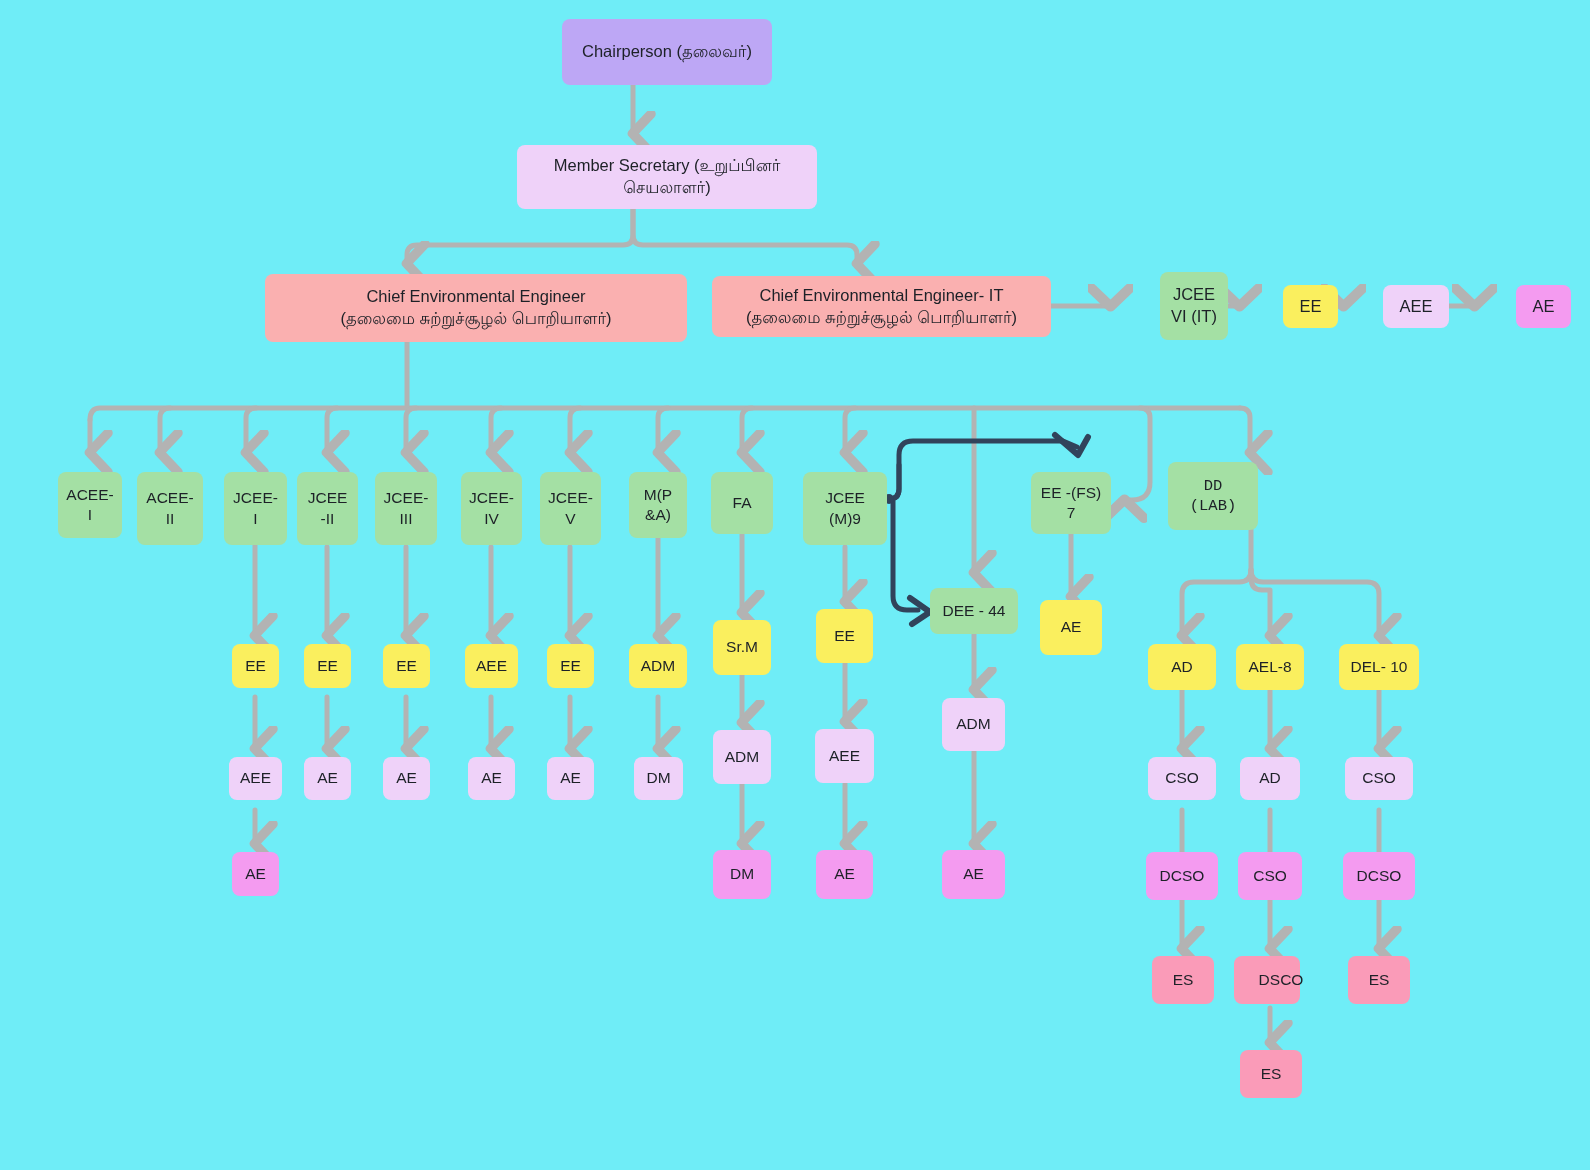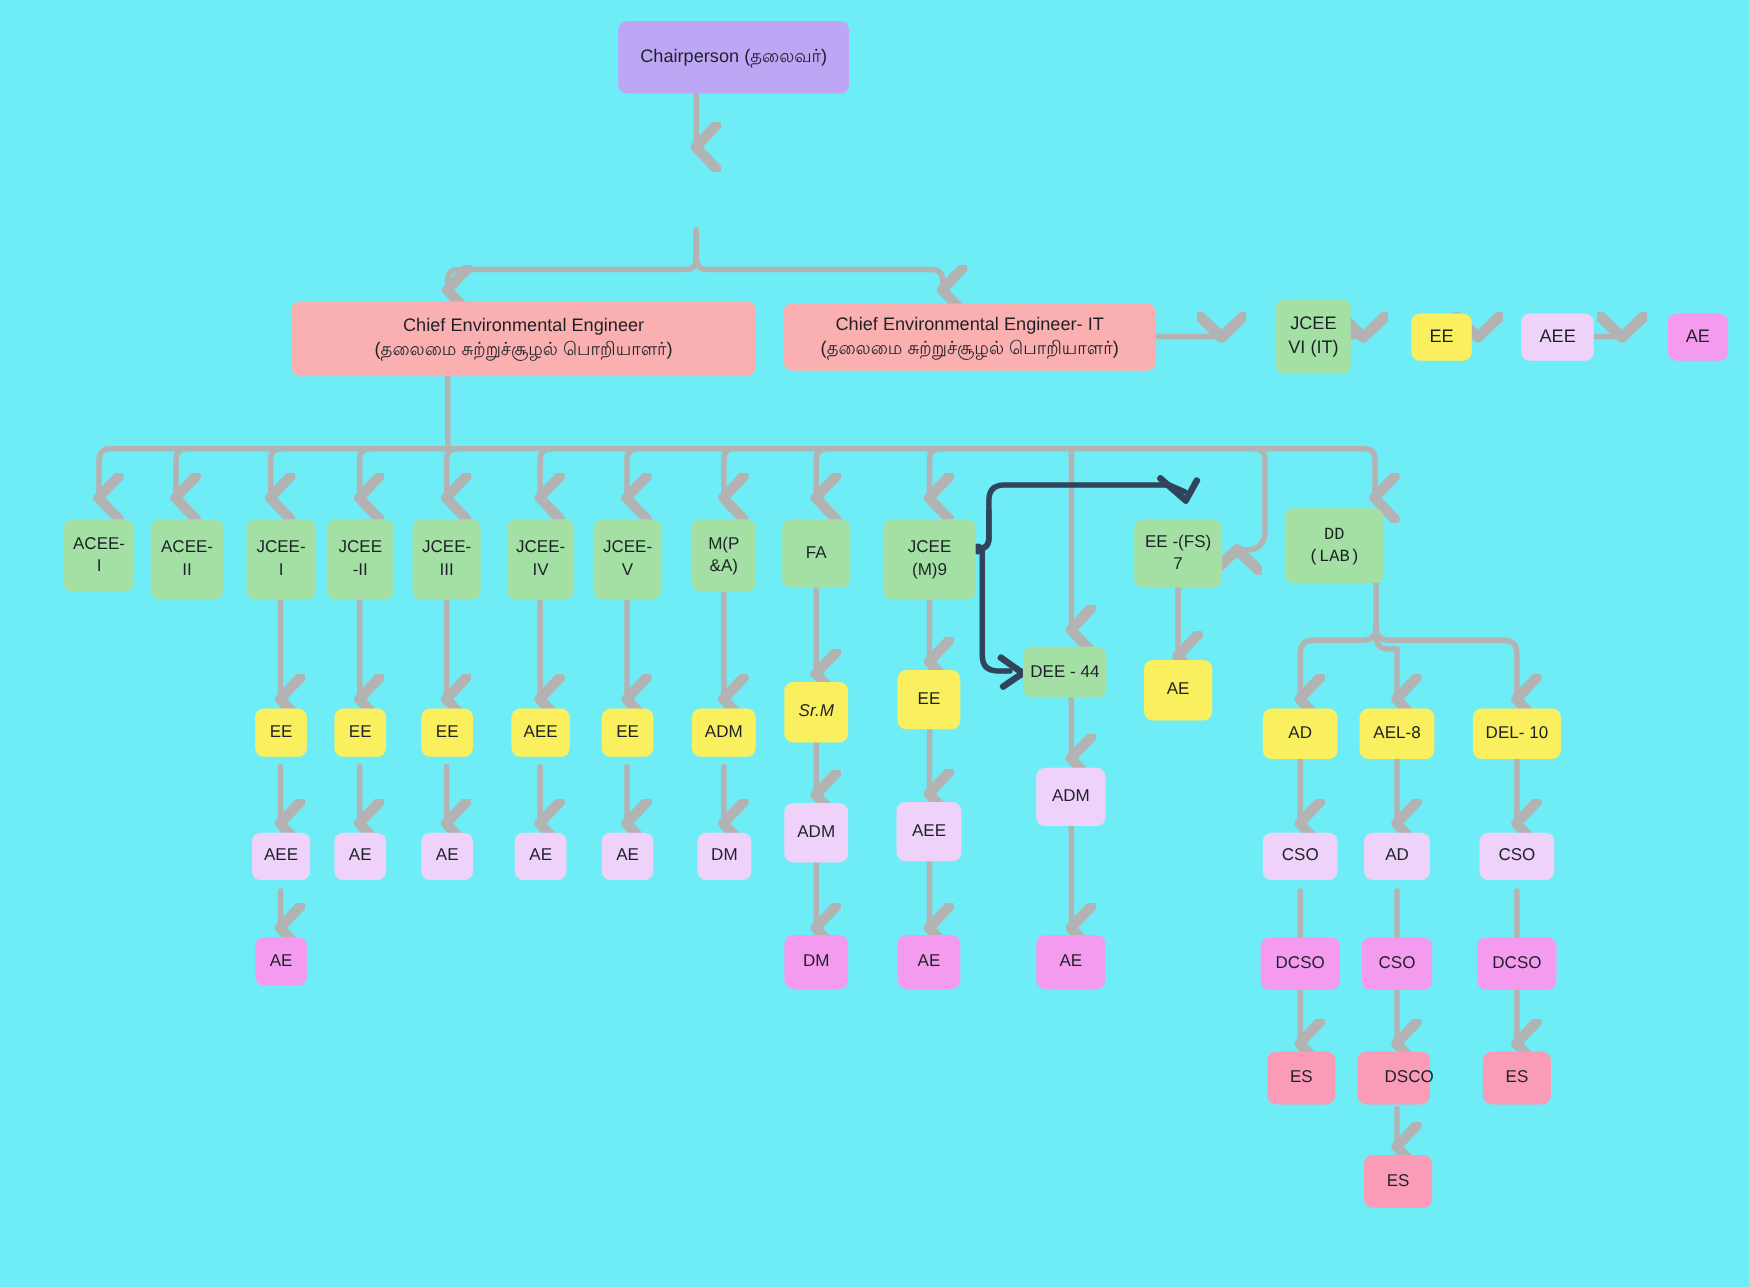--- a/index.html
+++ b/index.html
@@ -136,20 +136,21 @@
       <path d="M1270,690 L1270,748" marker-end="url(#ah)"></path>
       <path d="M1270,810 L1270,948" marker-end="url(#ah)"></path>
       <path d="M1270,1008 L1270,1042" marker-end="url(#ah)"></path>
       <path d="M1379,690 L1379,748" marker-end="url(#ah)"></path>
       <path d="M1379,810 L1379,948" marker-end="url(#ah)"></path>
     </g>
   </svg>
 
   <div class="node n-purple t16" style="left:528px;top:19px;width:210px;height:66px;">Chairperson (தலைவர்)</div>
 
+  <div class="node n-lilac t16" style="left:483px;top:145px;width:300px;height:64px;">Member Secretary (உறுப்பினர் செயலாளர்)</div>
 
   <div class="node n-pink t16" style="left:231px;top:274px;width:422px;height:68px;">Chief Environmental Engineer
 (தலைமை சுற்றுச்சூழல் பொறியாளர்)</div>
 
   <div class="node n-pink t16" style="left:678px;top:276px;width:339px;height:61px;">Chief Environmental Engineer- IT
 (தலைமை சுற்றுச்சூழல் பொறியாளர்)</div>
 
   <div class="node n-green t16" style="left:1126px;top:272px;width:68px;height:68px;">JCEE
 VI (IT)</div>
   <div class="node n-yellow t16" style="left:1249px;top:285px;width:55px;height:43px;">EE</div>
@@ -172,42 +173,42 @@
 V</div>
   <div class="node n-green t15" style="left:629px;top:472px;width:58px;height:66px;">M(P
 &amp;A)</div>
   <div class="node n-green t15" style="left:711px;top:472px;width:62px;height:62px;">FA</div>
   <div class="node n-green t15" style="left:803px;top:472px;width:84px;height:73px;">JCEE
 (M)9</div>
   <div class="node n-green t15" style="left:1031px;top:472px;width:80px;height:62px;">EE -(FS)
 7</div>
   <div class="node n-green t15" style="left:1168px;top:462px;width:90px;height:68px;font-family:Liberation Mono, monospace;">DD
 (LAB)</div>
-  <div class="node n-green t15" style="left:930px;top:588px;width:76px;height:46px;">DEE - 44</div>
+  <div class="node n-green t15" style="left:930px;top:588px;width:88px;height:46px;">DEE - 44</div>
 
   <div class="node n-yellow t15" style="left:232px;top:644px;width:47px;height:44px;">EE</div>
   <div class="node n-lilac t15" style="left:229px;top:757px;width:53px;height:43px;">AEE</div>
   <div class="node n-magenta t15" style="left:232px;top:852px;width:47px;height:44px;">AE</div>
 
   <div class="node n-yellow t15" style="left:304px;top:644px;width:47px;height:44px;">EE</div>
   <div class="node n-lilac t15" style="left:304px;top:757px;width:47px;height:43px;">AE</div>
 
   <div class="node n-yellow t15" style="left:383px;top:644px;width:47px;height:44px;">EE</div>
   <div class="node n-lilac t15" style="left:383px;top:757px;width:47px;height:43px;">AE</div>
 
   <div class="node n-yellow t15" style="left:465px;top:644px;width:53px;height:44px;">AEE</div>
   <div class="node n-lilac t15" style="left:468px;top:757px;width:47px;height:43px;">AE</div>
 
   <div class="node n-yellow t15" style="left:547px;top:644px;width:47px;height:44px;">EE</div>
   <div class="node n-lilac t15" style="left:547px;top:757px;width:47px;height:43px;">AE</div>
 
   <div class="node n-yellow t15" style="left:629px;top:644px;width:58px;height:44px;">ADM</div>
   <div class="node n-lilac t15" style="left:634px;top:757px;width:49px;height:43px;">DM</div>
 
-  <div class="node n-yellow t15" style="left:713px;top:620px;width:58px;height:55px;font-style:italic;">Sr.M</div>
+  <div class="node n-yellow t15" style="left:713px;top:620px;width:58px;height:55px;">Sr.M</div>
   <div class="node n-lilac t15" style="left:713px;top:730px;width:58px;height:54px;">ADM</div>
   <div class="node n-magenta t15" style="left:713px;top:850px;width:58px;height:49px;">DM</div>
 
   <div class="node n-yellow t15" style="left:816px;top:609px;width:57px;height:54px;">EE</div>
   <div class="node n-lilac t15" style="left:815px;top:729px;width:59px;height:54px;">AEE</div>
   <div class="node n-magenta t15" style="left:816px;top:850px;width:57px;height:49px;">AE</div>
 
   <div class="node n-lilac t15" style="left:942px;top:698px;width:63px;height:53px;">ADM</div>
   <div class="node n-magenta t15" style="left:942px;top:850px;width:63px;height:49px;">AE</div>
 

